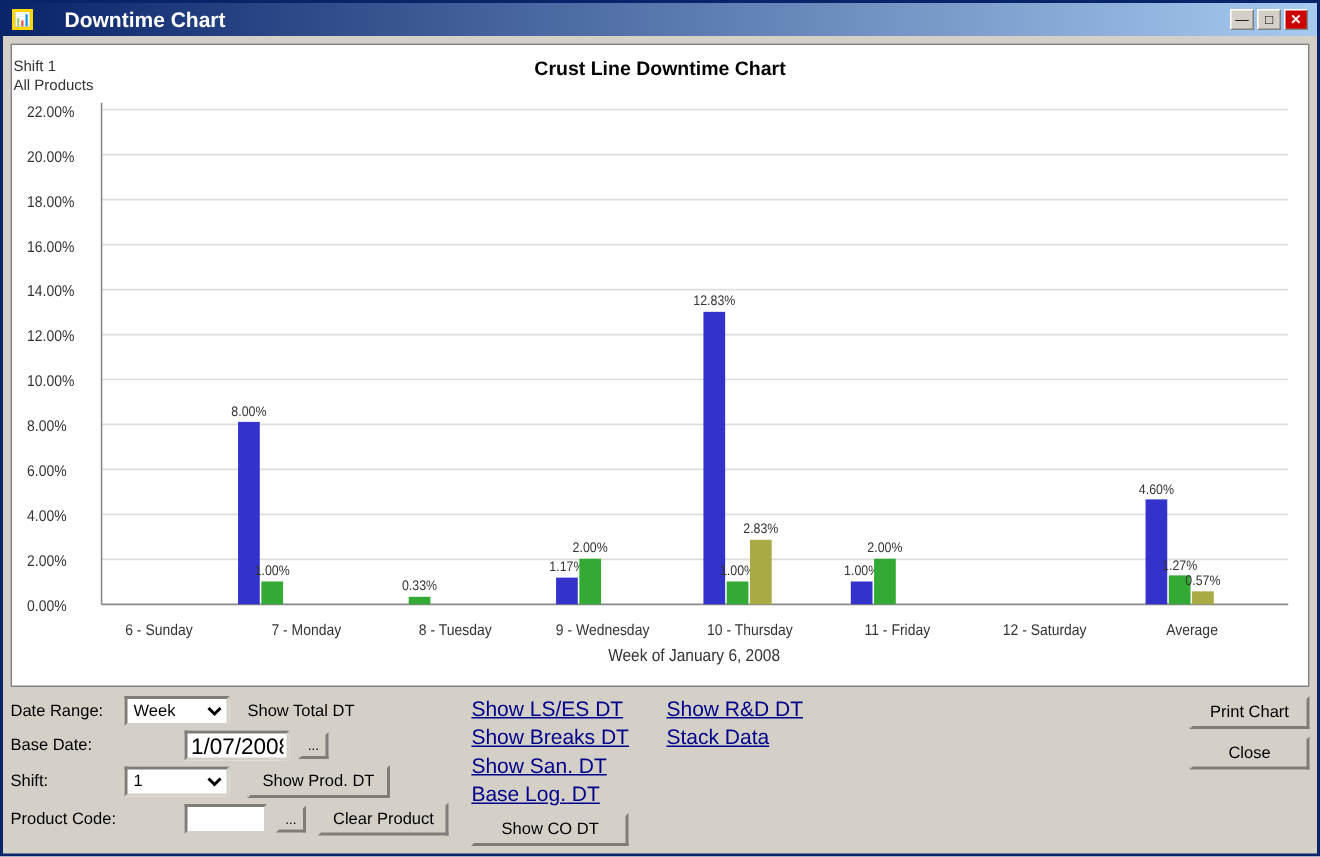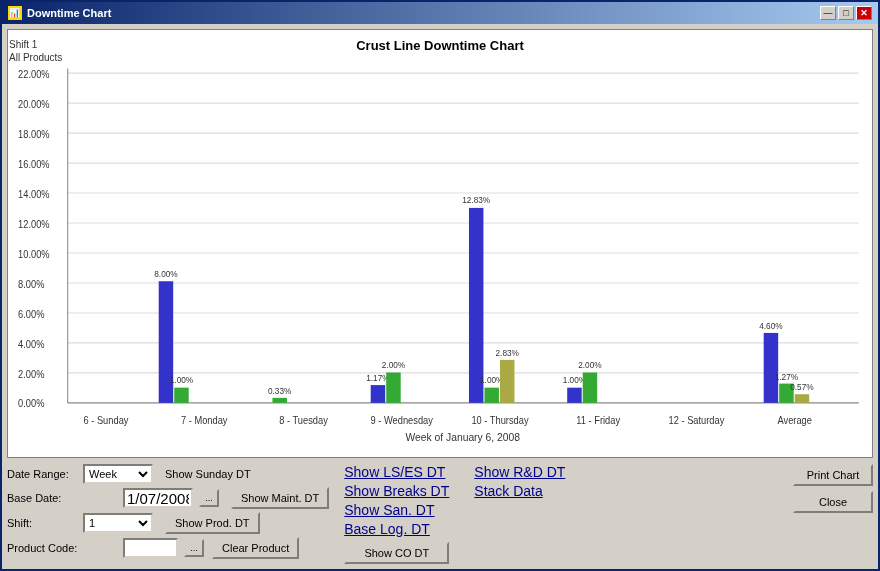--- a/index.html
+++ b/index.html
@@ -36,22 +36,23 @@
       width: 14px;
       height: 14px;
       background: #ffd700;
       display: flex;
       align-items: center;
       justify-content: center;
       font-size: 9px;
     }
 
     .title-bar-title {
-      font-size: 11px;
+      font-size: 14px;
       font-weight: bold;
+      margin-left: 16px;
     }
 
     .title-bar-controls {
       display: flex;
       gap: 2px;
     }
 
     .tb-btn {
       width: 16px;
       height: 14px;
@@ -301,27 +302,26 @@
     <div class="controls-main">
 
       <div class="left-controls">
         <div class="control-row">
           <span class="control-label">Date Range:</span>
           <select class="win-select" style="width:70px;">
             <option>Week</option>
             <option>Month</option>
             <option>Year</option>
           </select>
-          <span style="margin-left:8px;">Show Sunday DT</span>
+          <span style="margin-left:8px;">Show Total DT</span>
         </div>
         <div class="control-row">
           <span class="control-label">Base Date:</span>
           <input class="win-input" type="text" style="width: 70px;" value="1/07/2008">
           <button class="small-btn" style="margin-left:2px;width:20px;font-size:9px;">...</button>
-          <button class="win-btn" style="margin-left:8px;">Show Maint. DT</button>
         </div>
         <div class="control-row">
           <span class="control-label">Shift:</span>
           <select class="win-select" style="width:70px;">
             <option>1</option>
             <option>2</option>
             <option>3</option>
             <option>All</option>
           </select>
           <button class="win-btn" style="margin-left:8px;">Show Prod. DT</button>

